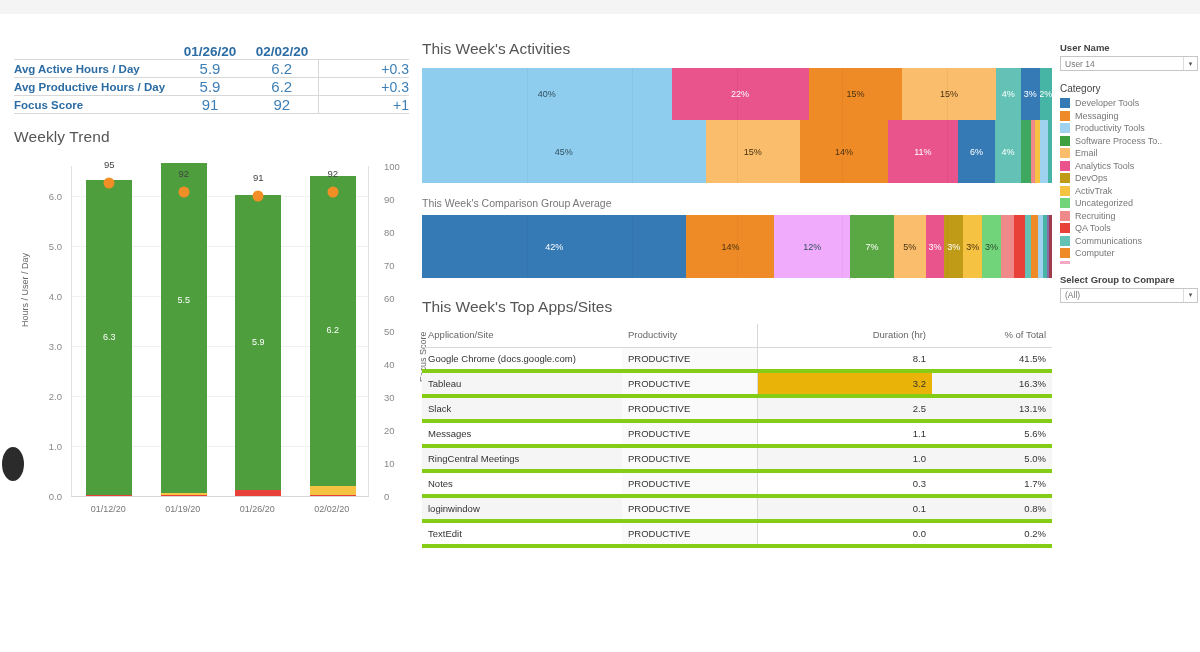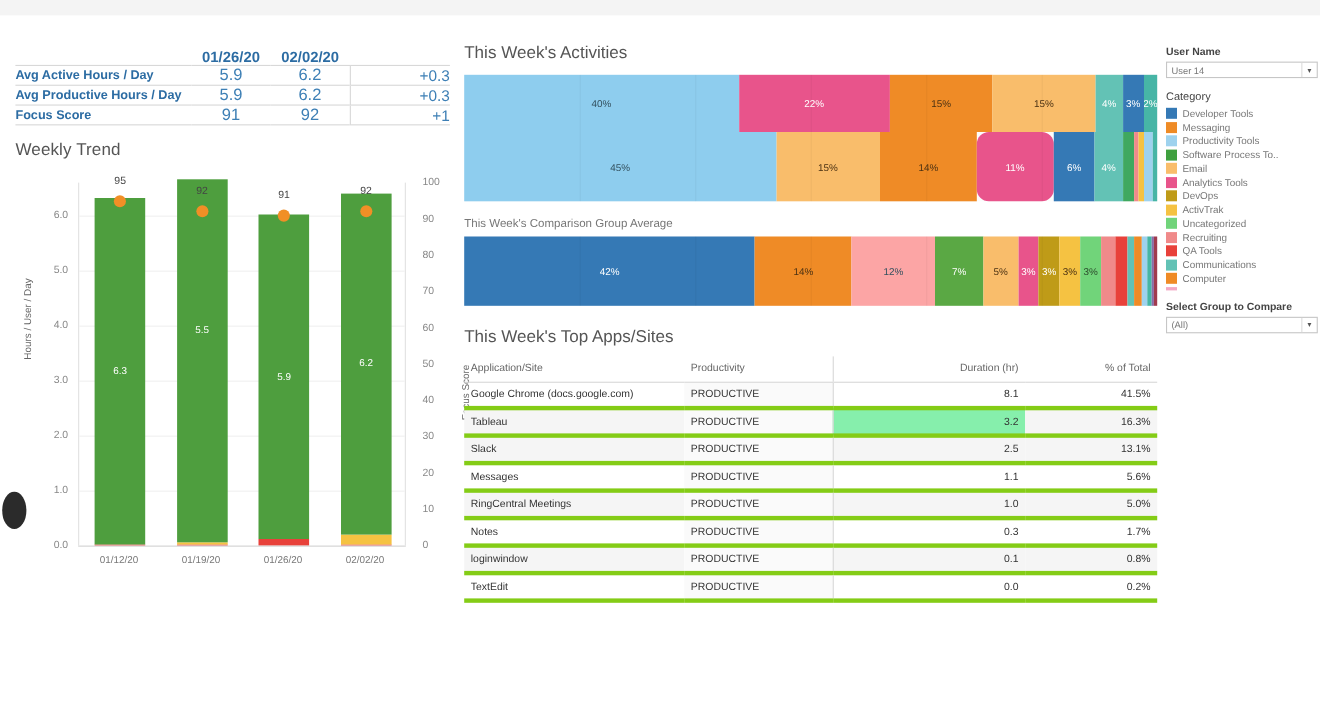--- a/index.html
+++ b/index.html
@@ -281,40 +281,40 @@
         <div class="stack-grid" style="left: 33.332%;"></div>
         <div class="stack-grid" style="left: 49.998%;"></div>
         <div class="stack-grid" style="left: 66.664%;"></div>
         <div class="stack-grid" style="left: 83.33%;"></div>
       </div>
 
     <div class="stack-bar short" id="stack-2">
         <div class="stack-seg" style="flex: 45 0 0px; background: rgb(142, 205, 238); color: rgb(51, 80, 94);">45%</div>
         <div class="stack-seg" style="flex: 15 0 0px; background: rgb(249, 189, 107); color: rgb(74, 49, 19);">15%</div>
         <div class="stack-seg" style="flex: 14 0 0px; background: rgb(239, 139, 38); color: rgb(74, 49, 19);">14%</div>
-        <div class="stack-seg" style="flex: 11 0 0px; background: rgb(232, 84, 139); color: rgb(255, 255, 255); border-radius: 11px;">11%</div>
+        <div class="stack-seg" style="flex: 11 0 0px; background: rgb(232, 84, 139); color: rgb(255, 255, 255);">11%</div>
         <div class="stack-seg" style="flex: 6 0 0px; background: rgb(53, 121, 181); color: rgb(255, 255, 255);">6%</div>
         <div class="stack-seg" style="flex: 4 0 0px; background: rgb(99, 194, 181); color: rgb(255, 255, 255);">4%</div>
         <div class="stack-seg" style="flex: 1.6 0 0px; background: rgb(63, 168, 95); color: rgb(255, 255, 255);"></div>
         <div class="stack-seg" style="flex: 0.7 0 0px; background: rgb(240, 138, 138); color: rgb(255, 255, 255);"></div>
         <div class="stack-seg" style="flex: 0.8 0 0px; background: rgb(245, 194, 66); color: rgb(255, 255, 255);"></div>
         <div class="stack-seg" style="flex: 1.2 0 0px; background: rgb(158, 210, 238); color: rgb(255, 255, 255);"></div>
         <div class="stack-seg" style="flex: 0.7 0 0px; background: rgb(71, 181, 166); color: rgb(255, 255, 255);"></div>
         <div class="stack-grid" style="left: 16.666%;"></div>
         <div class="stack-grid" style="left: 33.332%;"></div>
         <div class="stack-grid" style="left: 49.998%;"></div>
         <div class="stack-grid" style="left: 66.664%;"></div>
         <div class="stack-grid" style="left: 83.33%;"></div>
       </div>
 
     <div class="sub-title">This Week's Comparison Group Average</div>
     <div class="stack-bar short" id="stack-3">
         <div class="stack-seg" style="flex: 42 0 0px; background: rgb(53, 121, 181); color: rgb(255, 255, 255);">42%</div>
         <div class="stack-seg" style="flex: 14 0 0px; background: rgb(239, 139, 38); color: rgb(74, 49, 19);">14%</div>
-        <div class="stack-seg" style="flex: 12 0 0px; background: #fca5a5; color: rgb(51, 80, 94);">12%</div>
+        <div class="stack-seg" style="flex: 12 0 0px; background: #f0abfc; color: rgb(51, 80, 94);">12%</div>
         <div class="stack-seg" style="flex: 7 0 0px; background: rgb(90, 168, 68); color: rgb(255, 255, 255);">7%</div>
         <div class="stack-seg" style="flex: 5 0 0px; background: rgb(249, 189, 107); color: rgb(74, 49, 19);">5%</div>
         <div class="stack-seg" style="flex: 3 0 0px; background: rgb(232, 84, 139); color: rgb(255, 255, 255);">3%</div>
         <div class="stack-seg" style="flex: 3 0 0px; background: rgb(191, 155, 24); color: rgb(255, 255, 255);">3%</div>
         <div class="stack-seg" style="flex: 3 0 0px; background: rgb(245, 194, 66); color: rgb(74, 49, 19);">3%</div>
         <div class="stack-seg" style="flex: 3 0 0px; background: rgb(113, 212, 122); color: rgb(44, 74, 44);">3%</div>
         <div class="stack-seg" style="flex: 2 0 0px; background: rgb(240, 138, 138); color: rgb(255, 255, 255);"></div>
         <div class="stack-seg" style="flex: 1.8 0 0px; background: rgb(232, 65, 58); color: rgb(255, 255, 255);"></div>
         <div class="stack-seg" style="flex: 1 0 0px; background: rgb(99, 194, 181); color: rgb(255, 255, 255);"></div>
         <div class="stack-seg" style="flex: 1 0 0px; background: rgb(239, 139, 38); color: rgb(255, 255, 255);"></div>
@@ -342,21 +342,21 @@
       <tbody id="apps-body">
           <tr>
             <td>Google Chrome (docs.google.com)</td>
             <td class="c-prod">PRODUCTIVE</td>
             <td class="c-dur">8.1</td>
             <td class="c-pct">41.5%</td>
           </tr>
           <tr>
             <td style="background:#f5f5f5;">Tableau</td>
             <td class="c-prod">PRODUCTIVE</td>
-            <td class="c-dur" style="background:#86efac;">3.2</td>
+            <td class="c-dur" style="background:#eab308;">3.2</td>
             <td class="c-pct" style="background:#f5f5f5;">16.3%</td>
           </tr>
           <tr>
             <td style="background:#f5f5f5;">Slack</td>
             <td class="c-prod">PRODUCTIVE</td>
             <td class="c-dur" style="background:#f5f5f5;">2.5</td>
             <td class="c-pct" style="background:#f5f5f5;">13.1%</td>
           </tr>
           <tr>
             <td>Messages</td>

